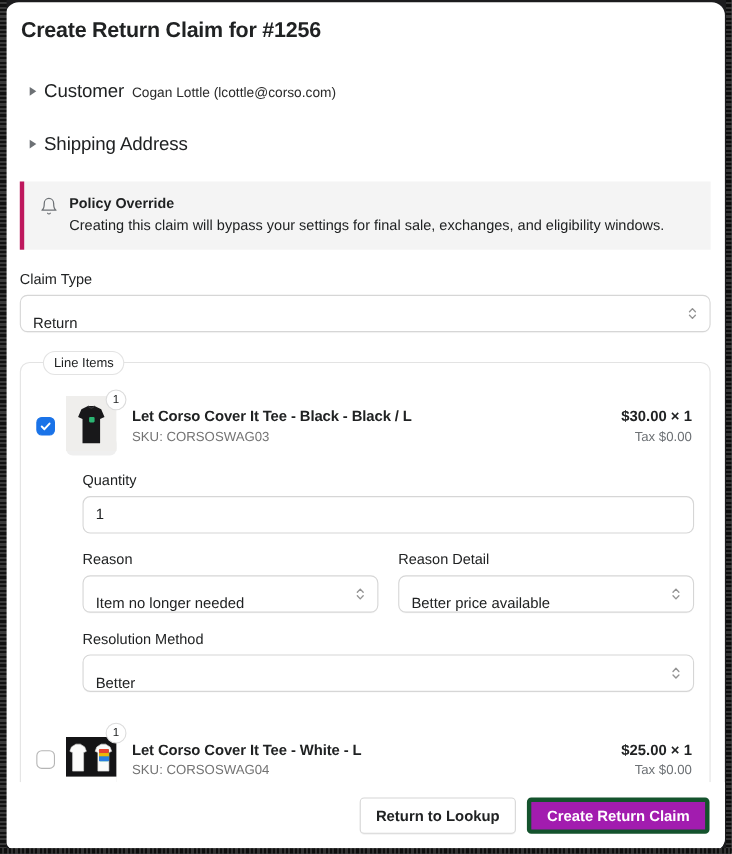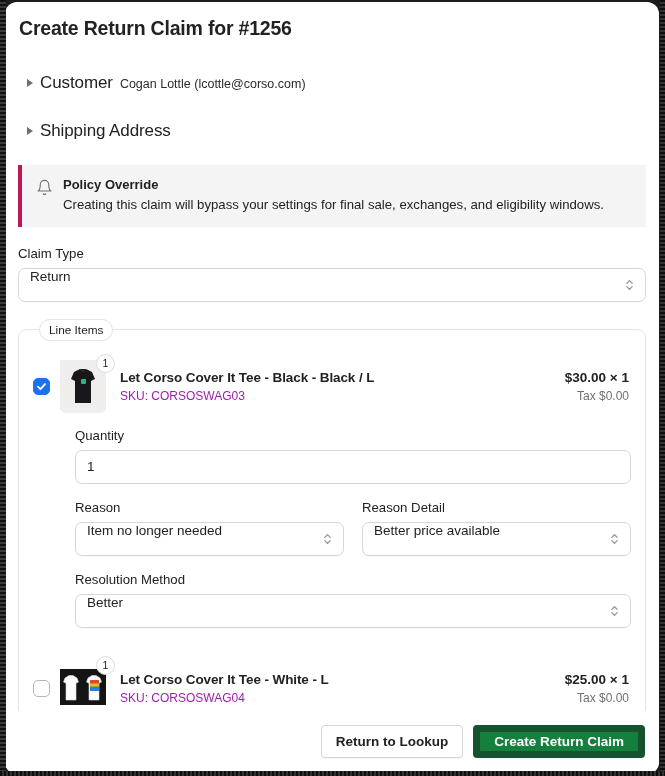--- a/index.html
+++ b/index.html
@@ -113,21 +113,21 @@
   }
   .claim-type-label { margin: 19px 0 7px 13px; }
 
   .select {
     position: relative;
     height: 34px;
     background: #fff;
     border: 1px solid #d6d6d6;
     border-radius: 7px;
     display: flex;
-    align-items: flex-start;
+    align-items: flex-end;
     padding: 0 30px 0 11px;
     font-size: 13.5px;
     color: #202223;
     box-shadow: 0 1px 0 rgba(0,0,0,0.02);
   }
   .claim-type-select { margin: 0 13px; }
 
   .chev {
     position: absolute;
     right: 11px;
@@ -204,21 +204,21 @@
 
   .item-info { flex: 1; min-width: 0; margin-left: 4px; }
   .item-title {
     font-size: 13.5px;
     font-weight: bold;
     color: #202223;
     letter-spacing: -0.1px;
   }
   .item-sku {
     font-size: 12px;
-    color: #a21caf;
+    color: #737373;
     margin-top: 4px;
   }
   .item-price-col {
     flex: none;
     text-align: right;
     padding-right: 2px;
   }
   .item-price {
     font-size: 13.5px;
     font-weight: bold;
@@ -274,22 +274,22 @@
     padding: 0 14px;
     white-space: nowrap;
   }
   .btn-secondary {
     background: #fff;
     border: 1px solid #d6d6d6;
     color: #202223;
     box-shadow: 0 1px 0 rgba(0,0,0,0.04);
   }
   .btn-primary {
-    background: #15803d;
-    border: 7px solid #14532d;
+    background: #a21caf;
+    border: 4px solid #14532d;
     color: #fff;
   }
 </style>
 </head>
 <body>
 
 <div class="page-edge-left"></div>
 <div class="page-edge-right"></div>
 <div class="page-edge-bottom"></div>
 

